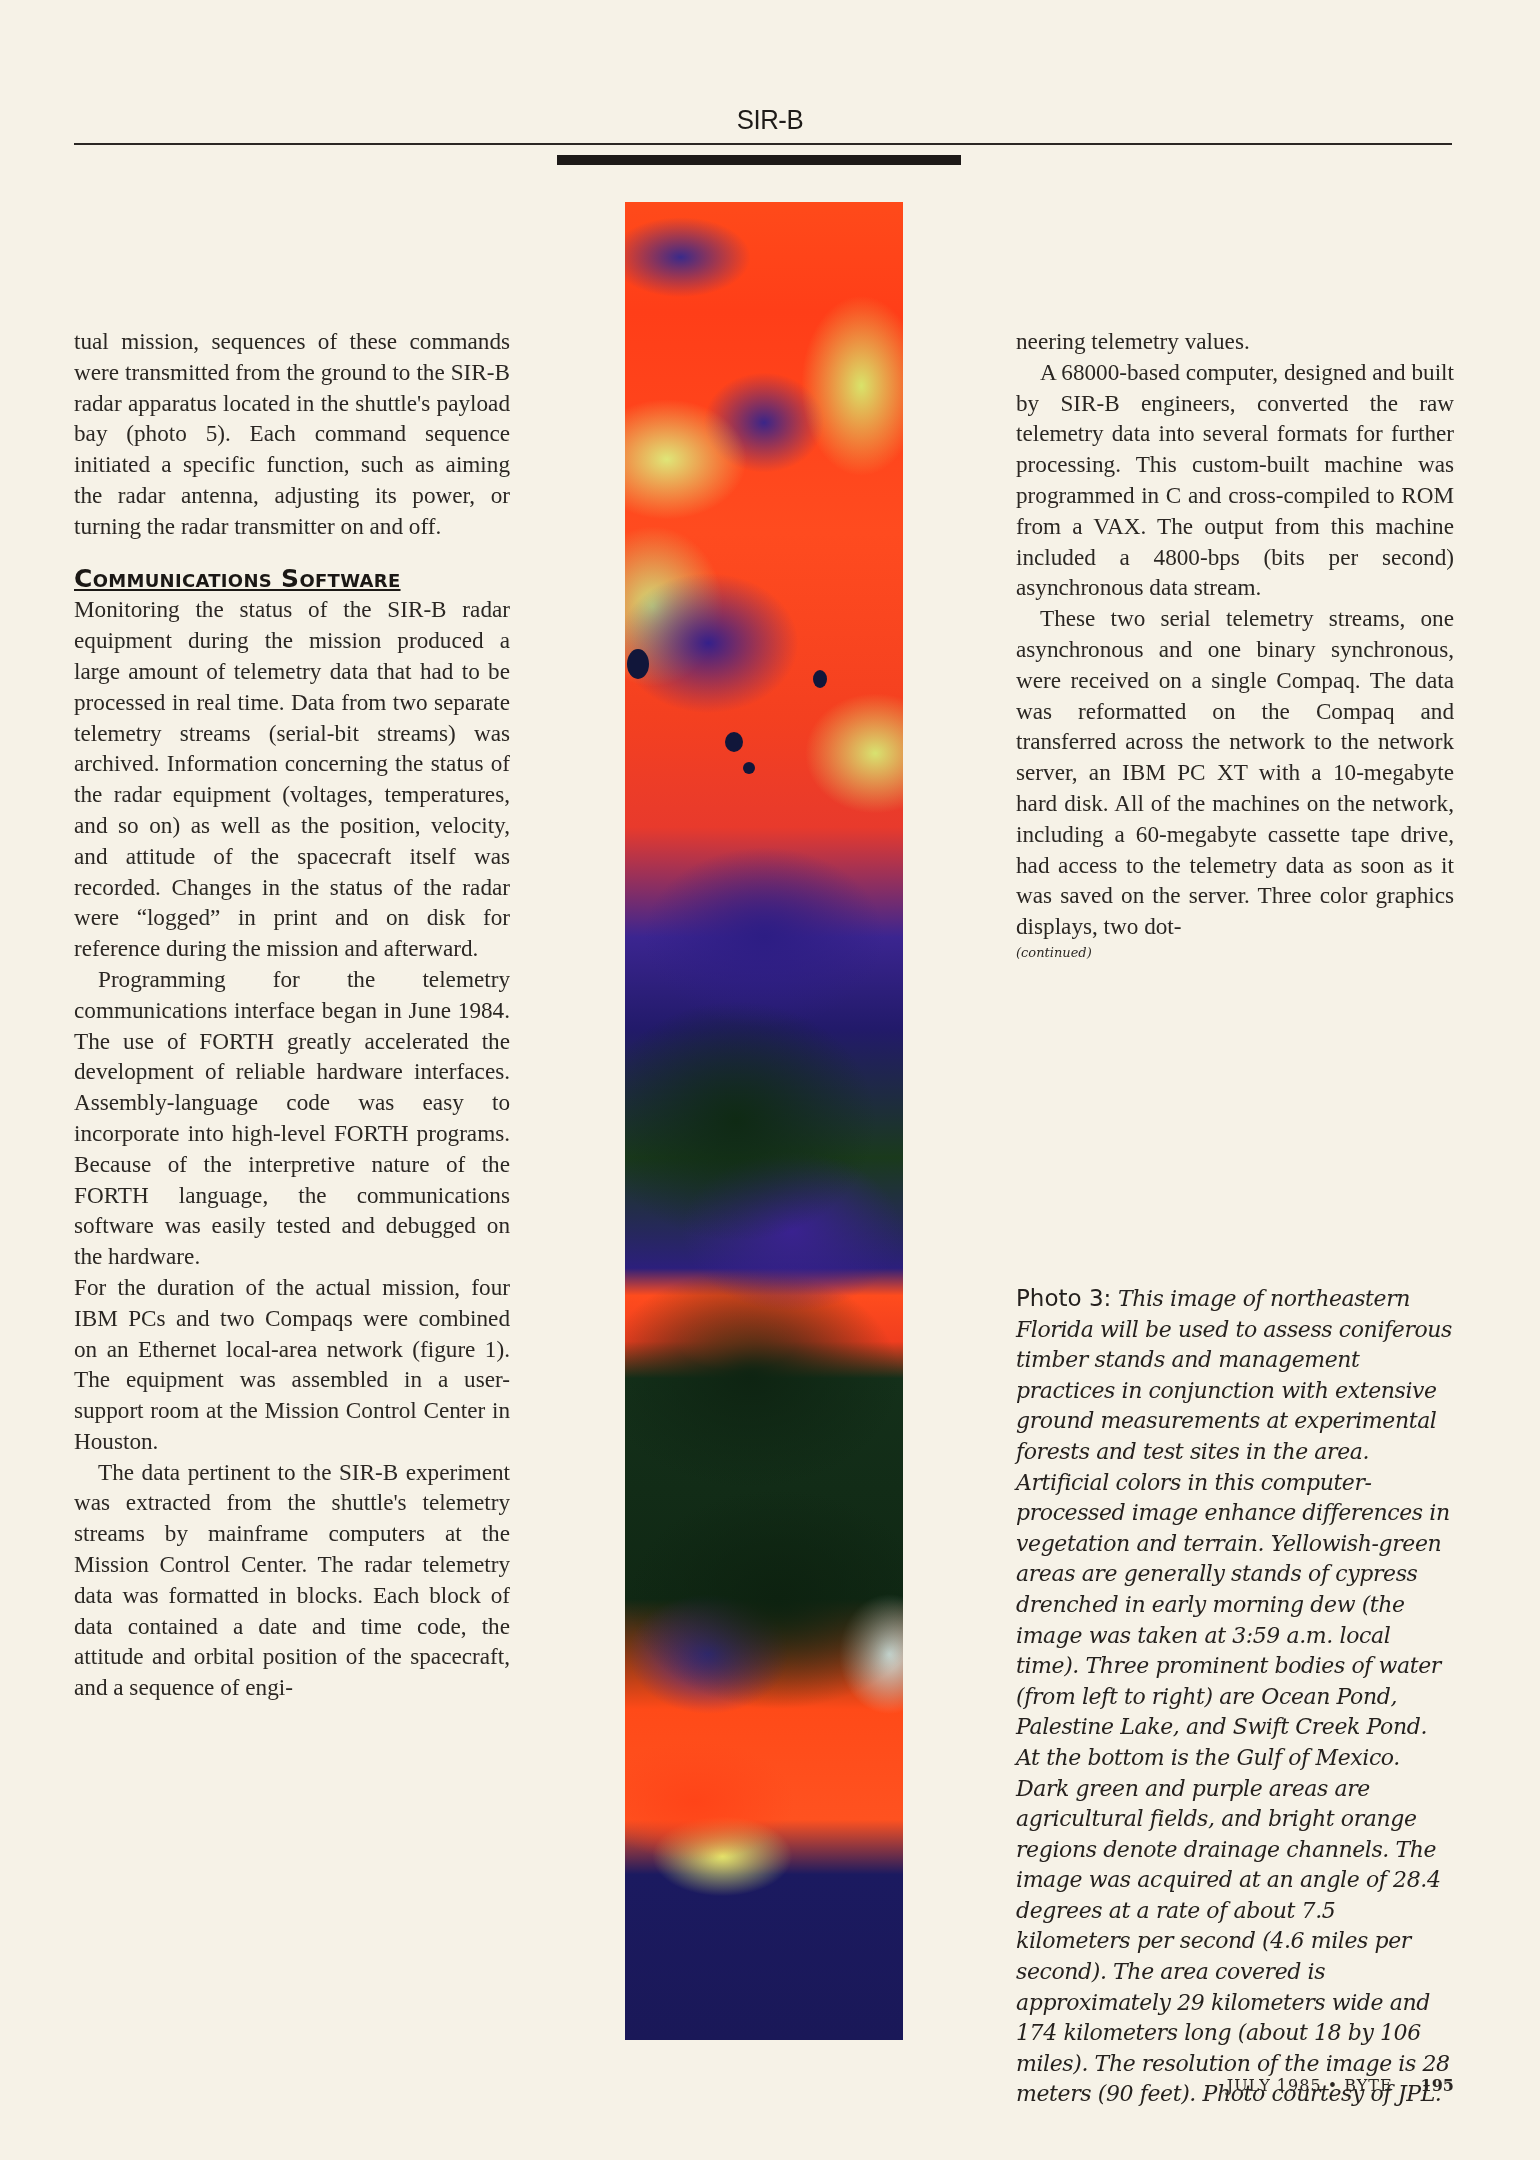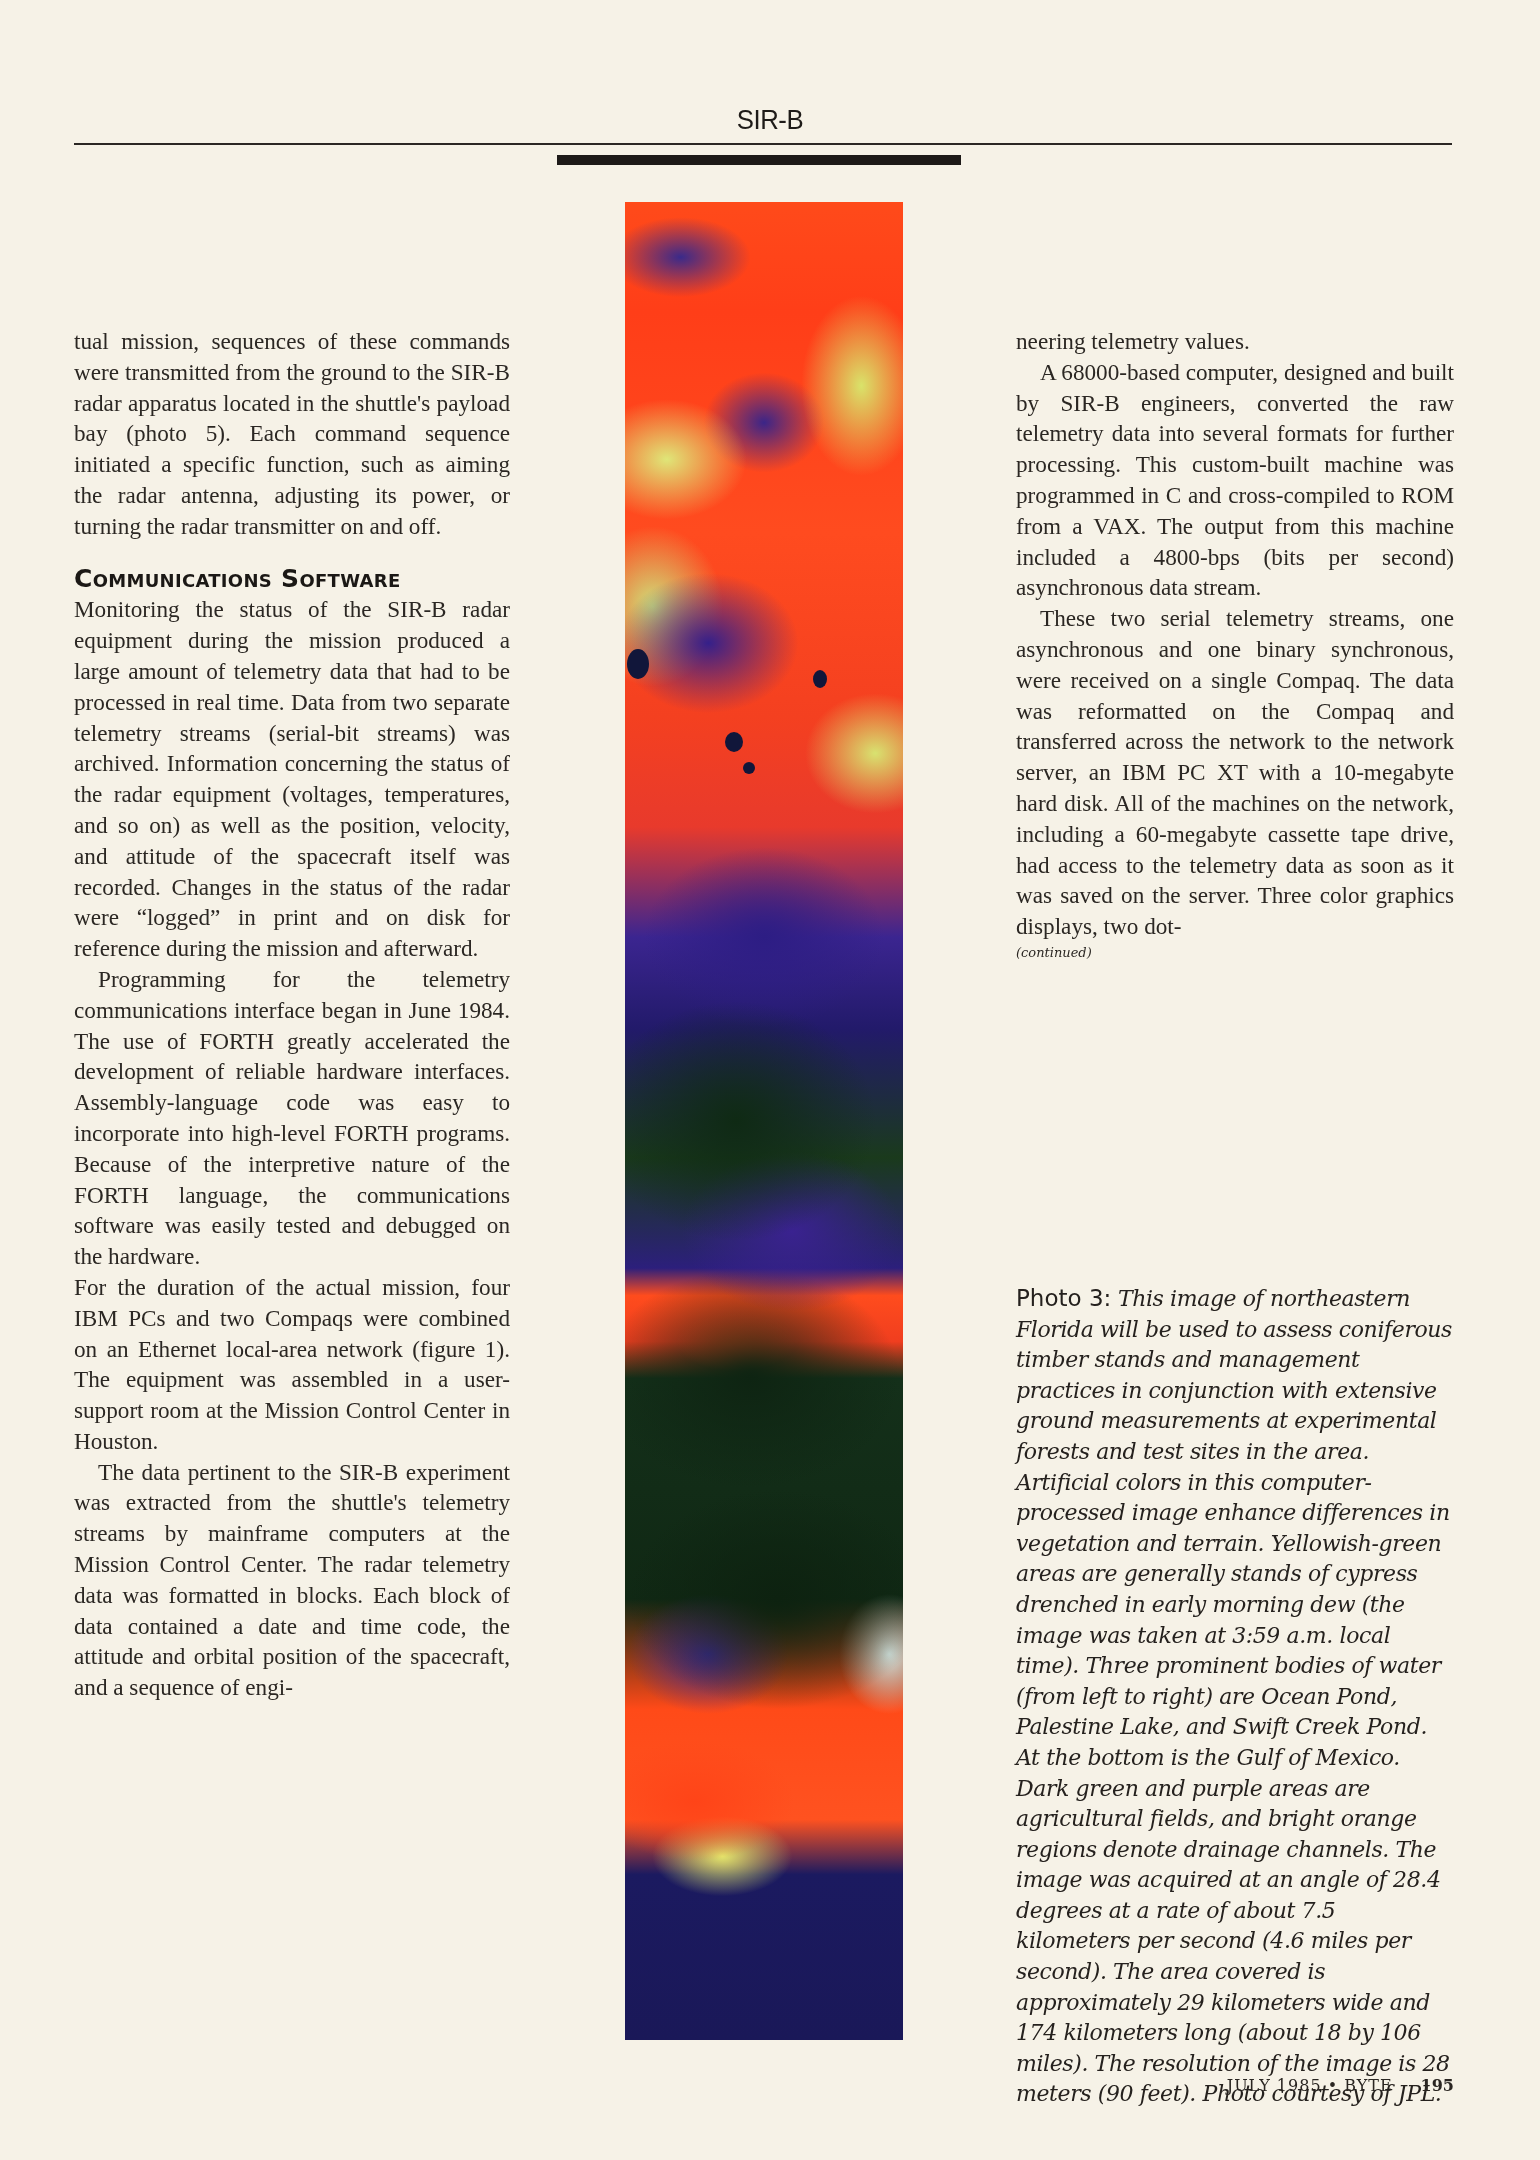--- a/index.html
+++ b/index.html
@@ -29,20 +29,21 @@
     text-align: justify; color: #2b2723;
   }
   .col p { margin: 0; font-family: Liberation Serif, serif; }
   .col p.indent { text-indent: 24px; }
   .col-left { left: 74px; top: 326px; width: 436px; }
   .col-right { left: 1016px; top: 326px; width: 438px; }
   .section-heading {
     margin: 22px 0 0 0; font-weight: bold; font-variant: small-caps;
     font-size: 25px; line-height: 30.8px; letter-spacing: 0.3px; color: #1b1815;
     text-align: left;
+    text-decoration: underline;
   }
   .continued {
     text-align: left; font-style: italic; font-size: 13px; line-height: 22px;
     font-family: "DejaVu Serif", serif;
   }
   .caption {
     position: absolute; left: 1016px; top: 1283px; width: 440px;
     font-size: 22px; line-height: 30.6px; color: #25211e;
     font-family: "DejaVu Serif", serif; font-style: italic; text-align: left;
     letter-spacing: -0.4px;

